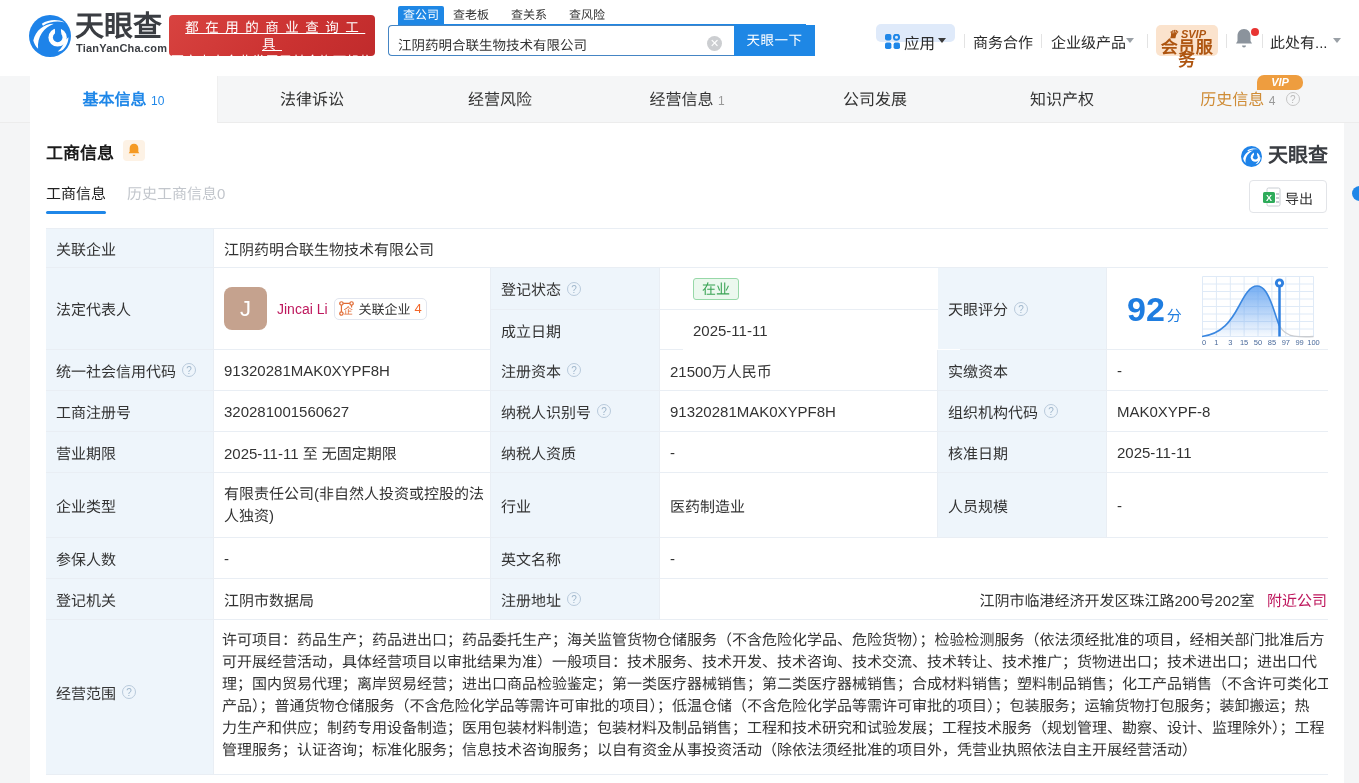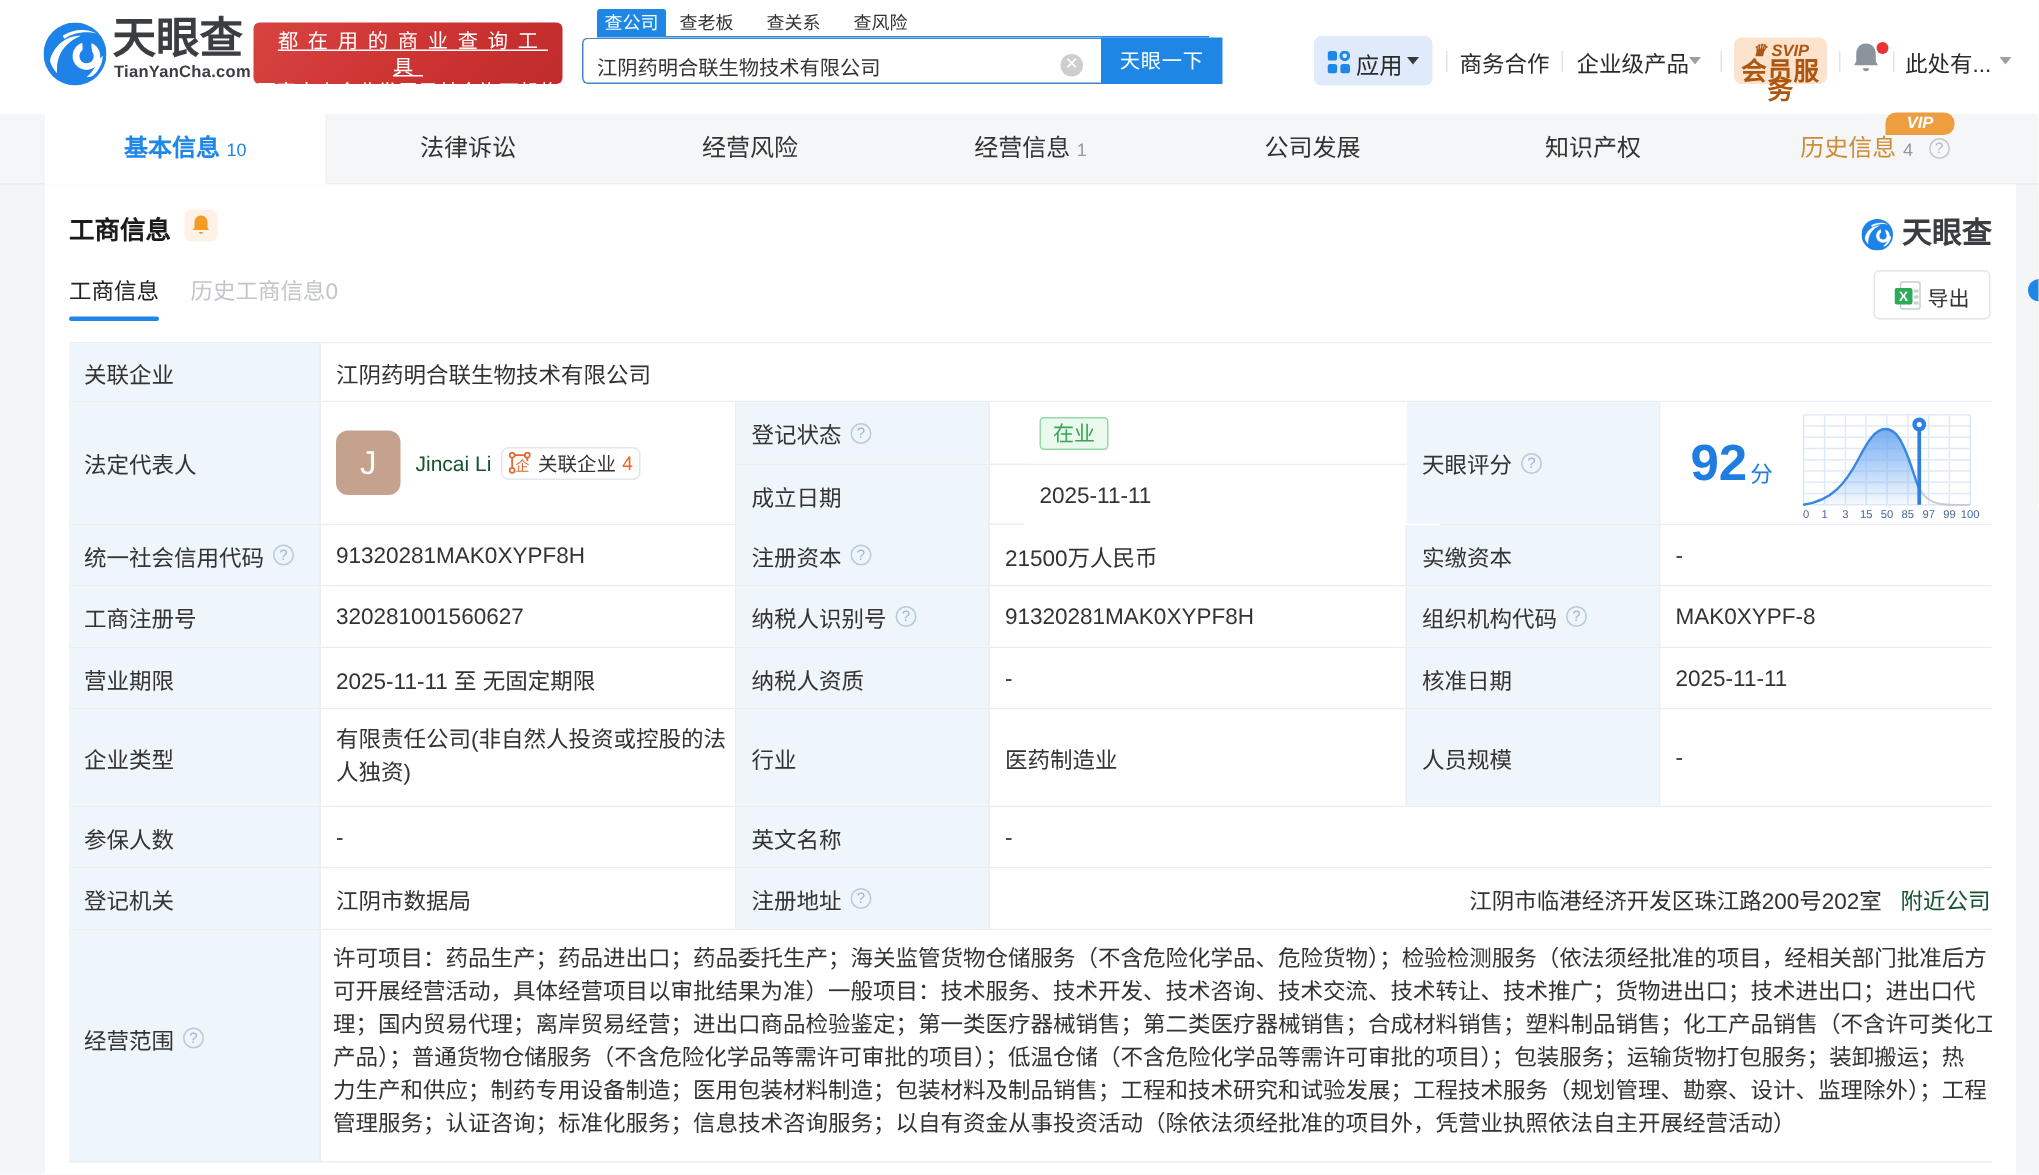--- a/index.html
+++ b/index.html
@@ -21,21 +21,21 @@
 #stabs { position:absolute; left:398px; top:6px; height:19px; }
 #stabs .st { display:inline-block; font-size:12px; color:#333; margin-right:22px; vertical-align:top; line-height:18px; }
 #stabs .st.on { background:#1e87e5; color:#fff; padding:0 5px; border-radius:2px 2px 0 0; margin-right:9px; }
 #sline { position:absolute; left:398px; top:24px; width:408px; height:1px; background:#1e87e5; }
 #sinput { position:absolute; left:388px; top:25px; width:346px; height:31px; background:#fff; border:1.5px solid #4585c4; border-right:none; border-radius:4px 0 0 4px; }
 #sinput .q { position:absolute; left:9px; top:8px; font-size:13.5px; color:#333; }
 #sclear { position:absolute; left:707px; top:36px; width:15px; height:15px; border-radius:50%; background:#ccced1; color:#fff; font-size:11px; line-height:15px; text-align:center; }
 #sbtn { position:absolute; left:734px; top:25px; width:81px; height:31px; background:#1e87e5; color:#fff; font-size:13.5px; text-align:center; line-height:31px; letter-spacing:0.5px; }
 
 
-#m-app { position:absolute; left:876px; top:24px; width:79px; height:33px; background:#dfeafa; border-radius:5px; }
+#m-app { position:absolute; left:876px; top:24px; width:79px; height:18px; background:#dfeafa; border-radius:5px; }
 #m-app .t { position:absolute; left:28px; top:7px; font-size:15.5px; color:#2a2a2a; }
 #m-app .ar { position:absolute; left:62px; top:14px; width:0; height:0; border:4.5px solid transparent; border-top:5.5px solid #3a3a3a; }
 .vsep { position:absolute; width:1px; height:14px; background:#e3e3e3; top:34px; }
 .hmenu { position:absolute; top:31px; font-size:15px; color:#2a2a2a; }
 .gar { position:absolute; top:38px; width:0; height:0; border:4.5px solid transparent; border-top:5.5px solid #9aa0a6; }
 #svip { position:absolute; left:1156px; top:25px; width:62px; height:31px; background:#fbe3cd; border-radius:5px; text-align:center; color:#ae5510; }
 #svip .s1 { font-size:11px; font-weight:bold; font-style:italic; line-height:14px; margin-top:2px; }
 #svip .s2 { font-size:17px; font-weight:bold; line-height:13px; letter-spacing:0.5px; }
 #bell-wrap { position:absolute; left:1235px; top:28px; }
 #red-dot { position:absolute; left:1251px; top:28px; width:8px; height:8px; border-radius:50%; background:#e83432; }
@@ -61,21 +61,21 @@
 
 #tbl { position:absolute; left:16px; top:105px; width:1282px; border-top:1px solid #e9eef4; }
 .trow { position:relative; width:1282px; border-bottom:1px solid #e9eef4; display:flex; }
 .lb { background:#eef5fb; font-size:15px; color:#333; display:flex; align-items:center; padding-left:10px; flex:none; }
 .vl { background:#fff; font-size:15px; color:#333; display:flex; align-items:center; padding-left:10px; flex:none; }
 .w1 { width:168px; } .w2 { width:277px; } .w3 { width:169px; } .w4 { width:278px; } .w5 { width:169px; } .w6 { width:221px; }
 .bR { border-right:1px solid #e9eef4; }
 .qm { display:inline-block; width:14px; height:14px; border:1px solid #b9cadb; border-radius:50%; color:#9fb6cb; font-size:10px; line-height:13px; text-align:center; margin-left:6px; flex:none; }
 .badge-green { display:inline-block; padding:1px 8px; background:#ebf8ee; border:1px solid #97d8a8; border-radius:3px; color:#3ba456; font-size:14px; line-height:18px; }
 .avatar { width:43px; height:43px; border-radius:8px; background:#c5a28e; color:#fff; font-size:22px; text-align:center; line-height:43px; flex:none; }
-.blue { color:#14532d; }
+.blue { color:#be185d; }
 #subgrid { width:447px; flex:none; }
 #subgrid .srow { display:flex; height:40px;gap:23px; }
 #subgrid .srow:first-child { border-bottom:1px solid #e9eef4; height:42px; }
 .rel-badge { display:inline-flex; align-items:center; height:22px; border:1px solid #e2e6ef; border-radius:5px; padding:0 4px; margin-left:6px; font-size:13px; color:#333; background:#fff; }
 .rel-badge b { color:#f3672a; font-weight:normal; margin-left:4px; }
 #score92 { font-size:34px; font-weight:bold; color:#1f7de0; }
 #score-fen { font-size:15px; color:#1f7de0; margin-left:2px; }
 
 #float-dot { position:absolute; left:1352px; top:186px; width:15px; height:15px; border-radius:50%; background:#1f87e8; }
 </style>

